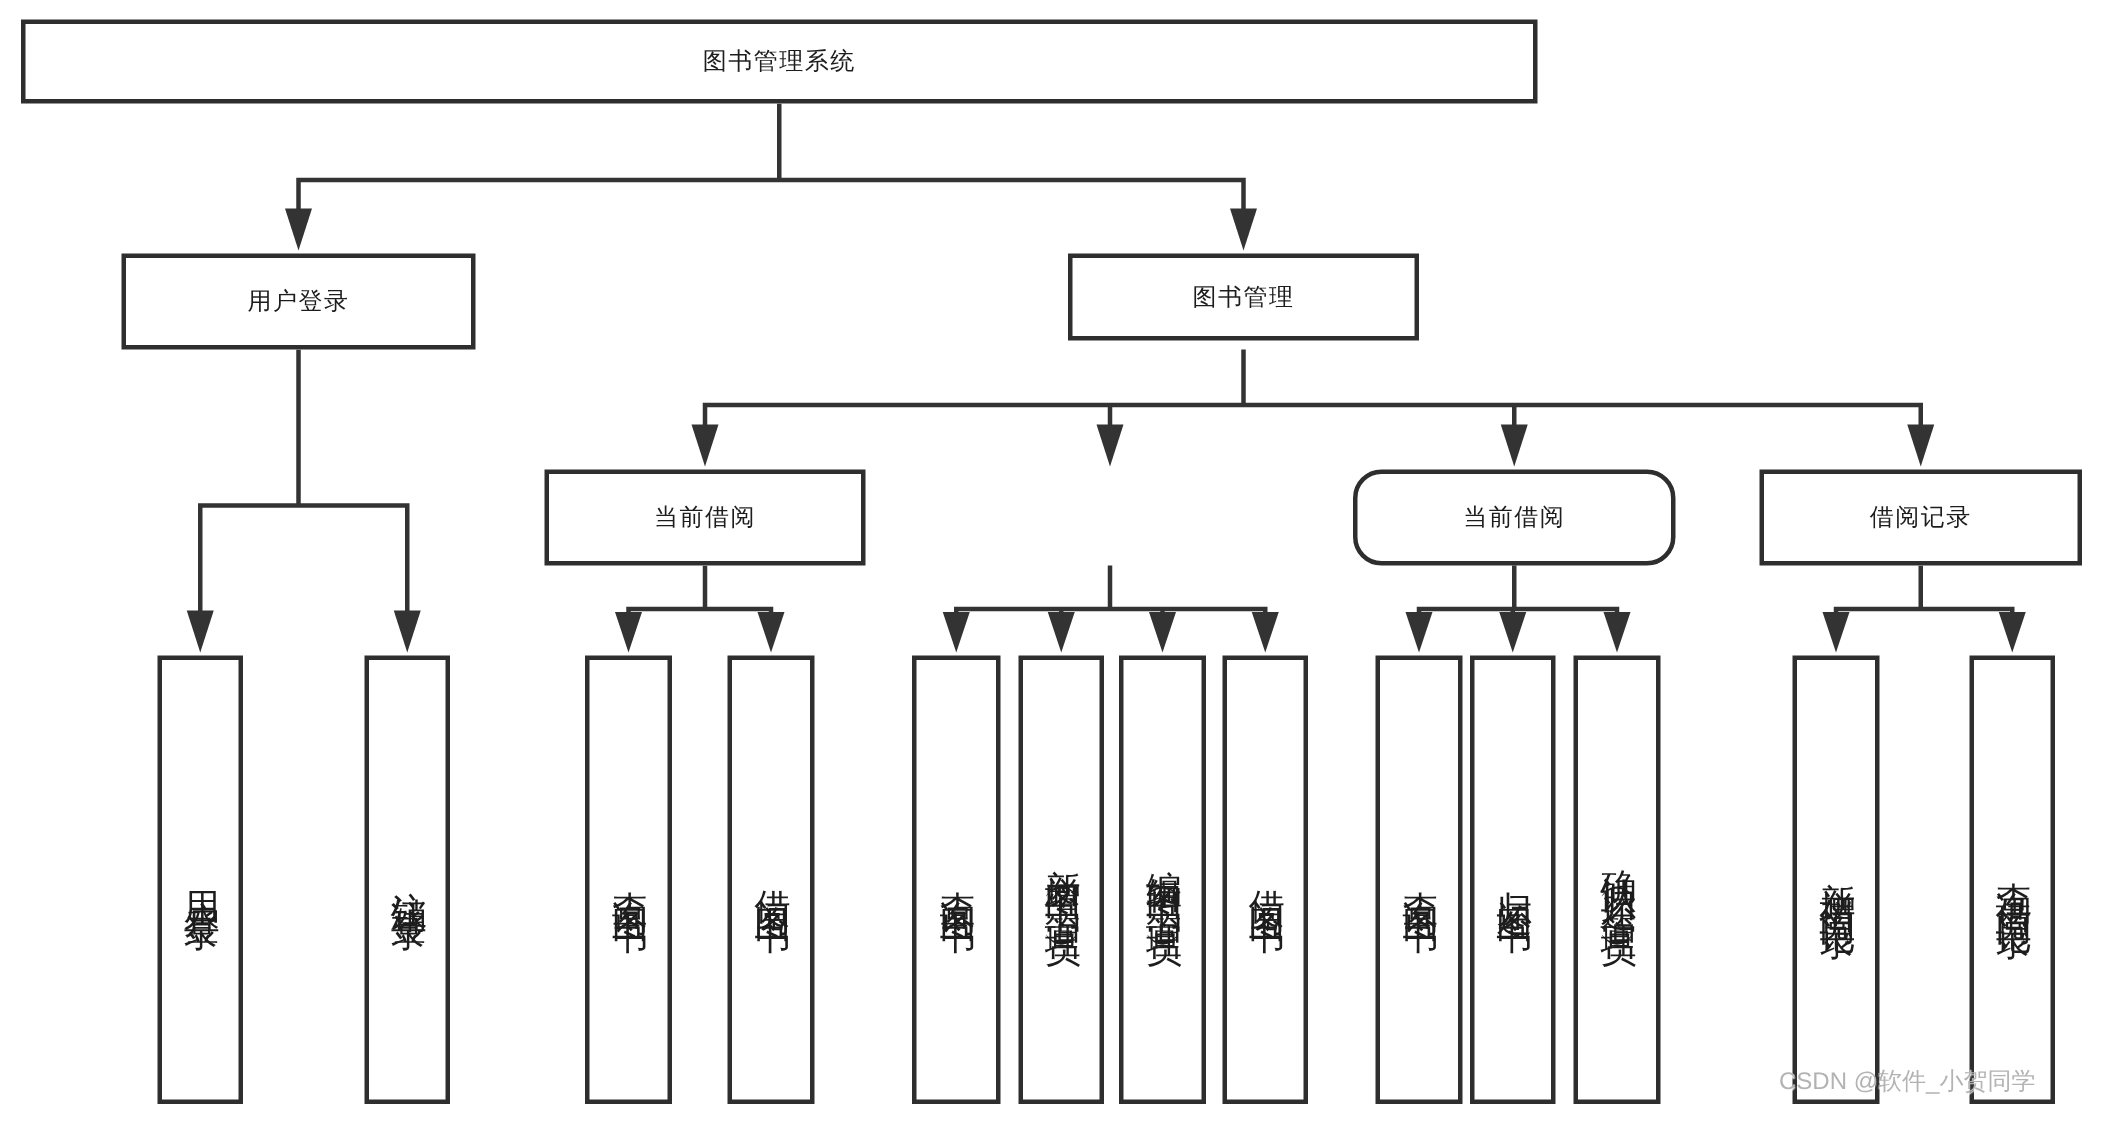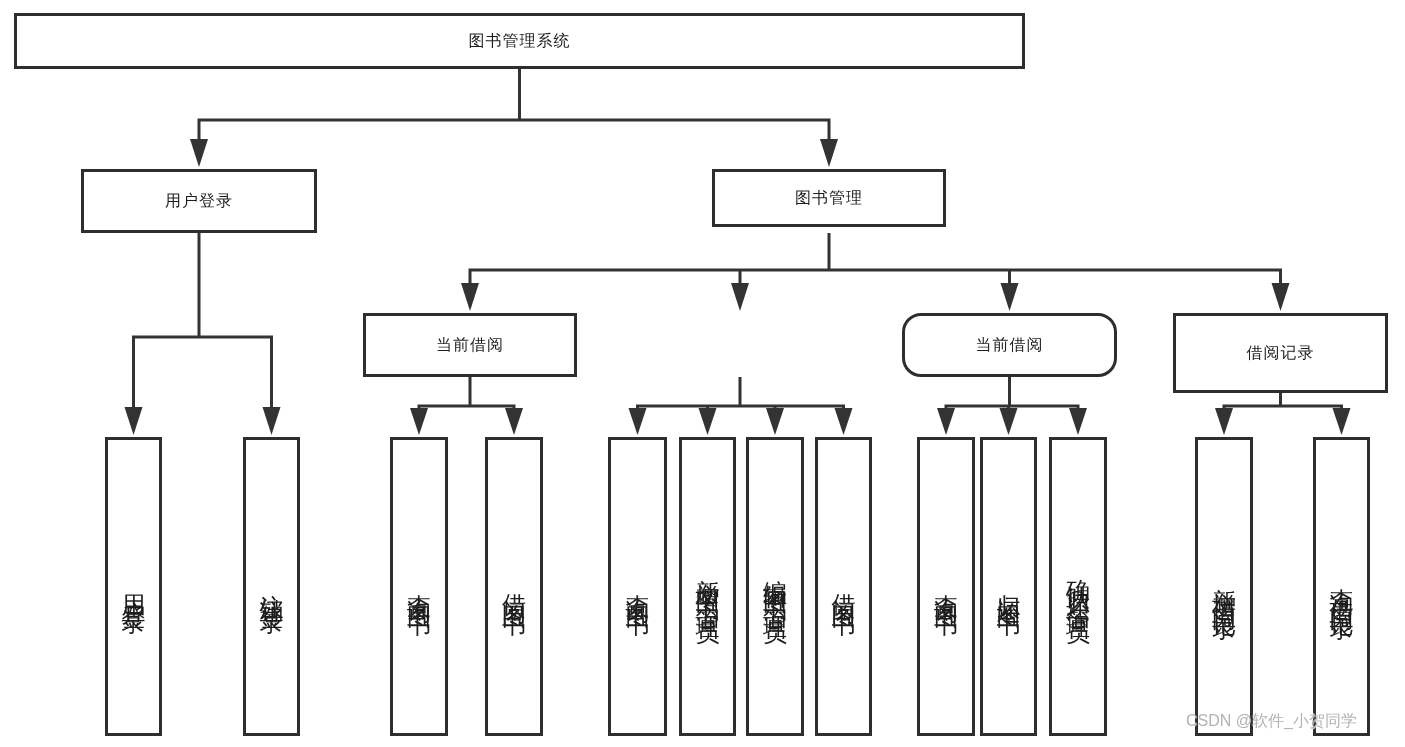--- a/index.html
+++ b/index.html
@@ -37,21 +37,21 @@
     font-size: 16px;
     letter-spacing: 1px;
     white-space: nowrap;
   }
   .n-root { left: 14px;   top: 13px;  width: 1011px; height: 56px; }
   .n-l1a  { left: 81px;   top: 169px; width: 236px;  height: 64px; }
   .n-l1b  { left: 712px;  top: 169px; width: 234px;  height: 58px; font-family: Liberation Mono, monospace; }
   .n-l2a  { left: 363px;  top: 313px; width: 214px;  height: 64px; }
   .n-l2b  { left: 633px;  top: 313px; width: 214px;  height: 64px; }
   .n-l2c  { left: 902px;  top: 313px; width: 215px;  height: 64px; border-radius: 19px; }
-  .n-l2d  { left: 1173px; top: 313px; width: 215px;  height: 80px; }
+  .n-l2d  { left: 1173px; top: 313px; width: 215px;  height: 64px; }
   .leaf {
     top: 437px;
     height: 299px;
   }
   .leaf span {
     writing-mode: vertical-rl;
     text-orientation: mixed;
     font-size: 24px;
     letter-spacing: 6px;
     line-height: 1;

